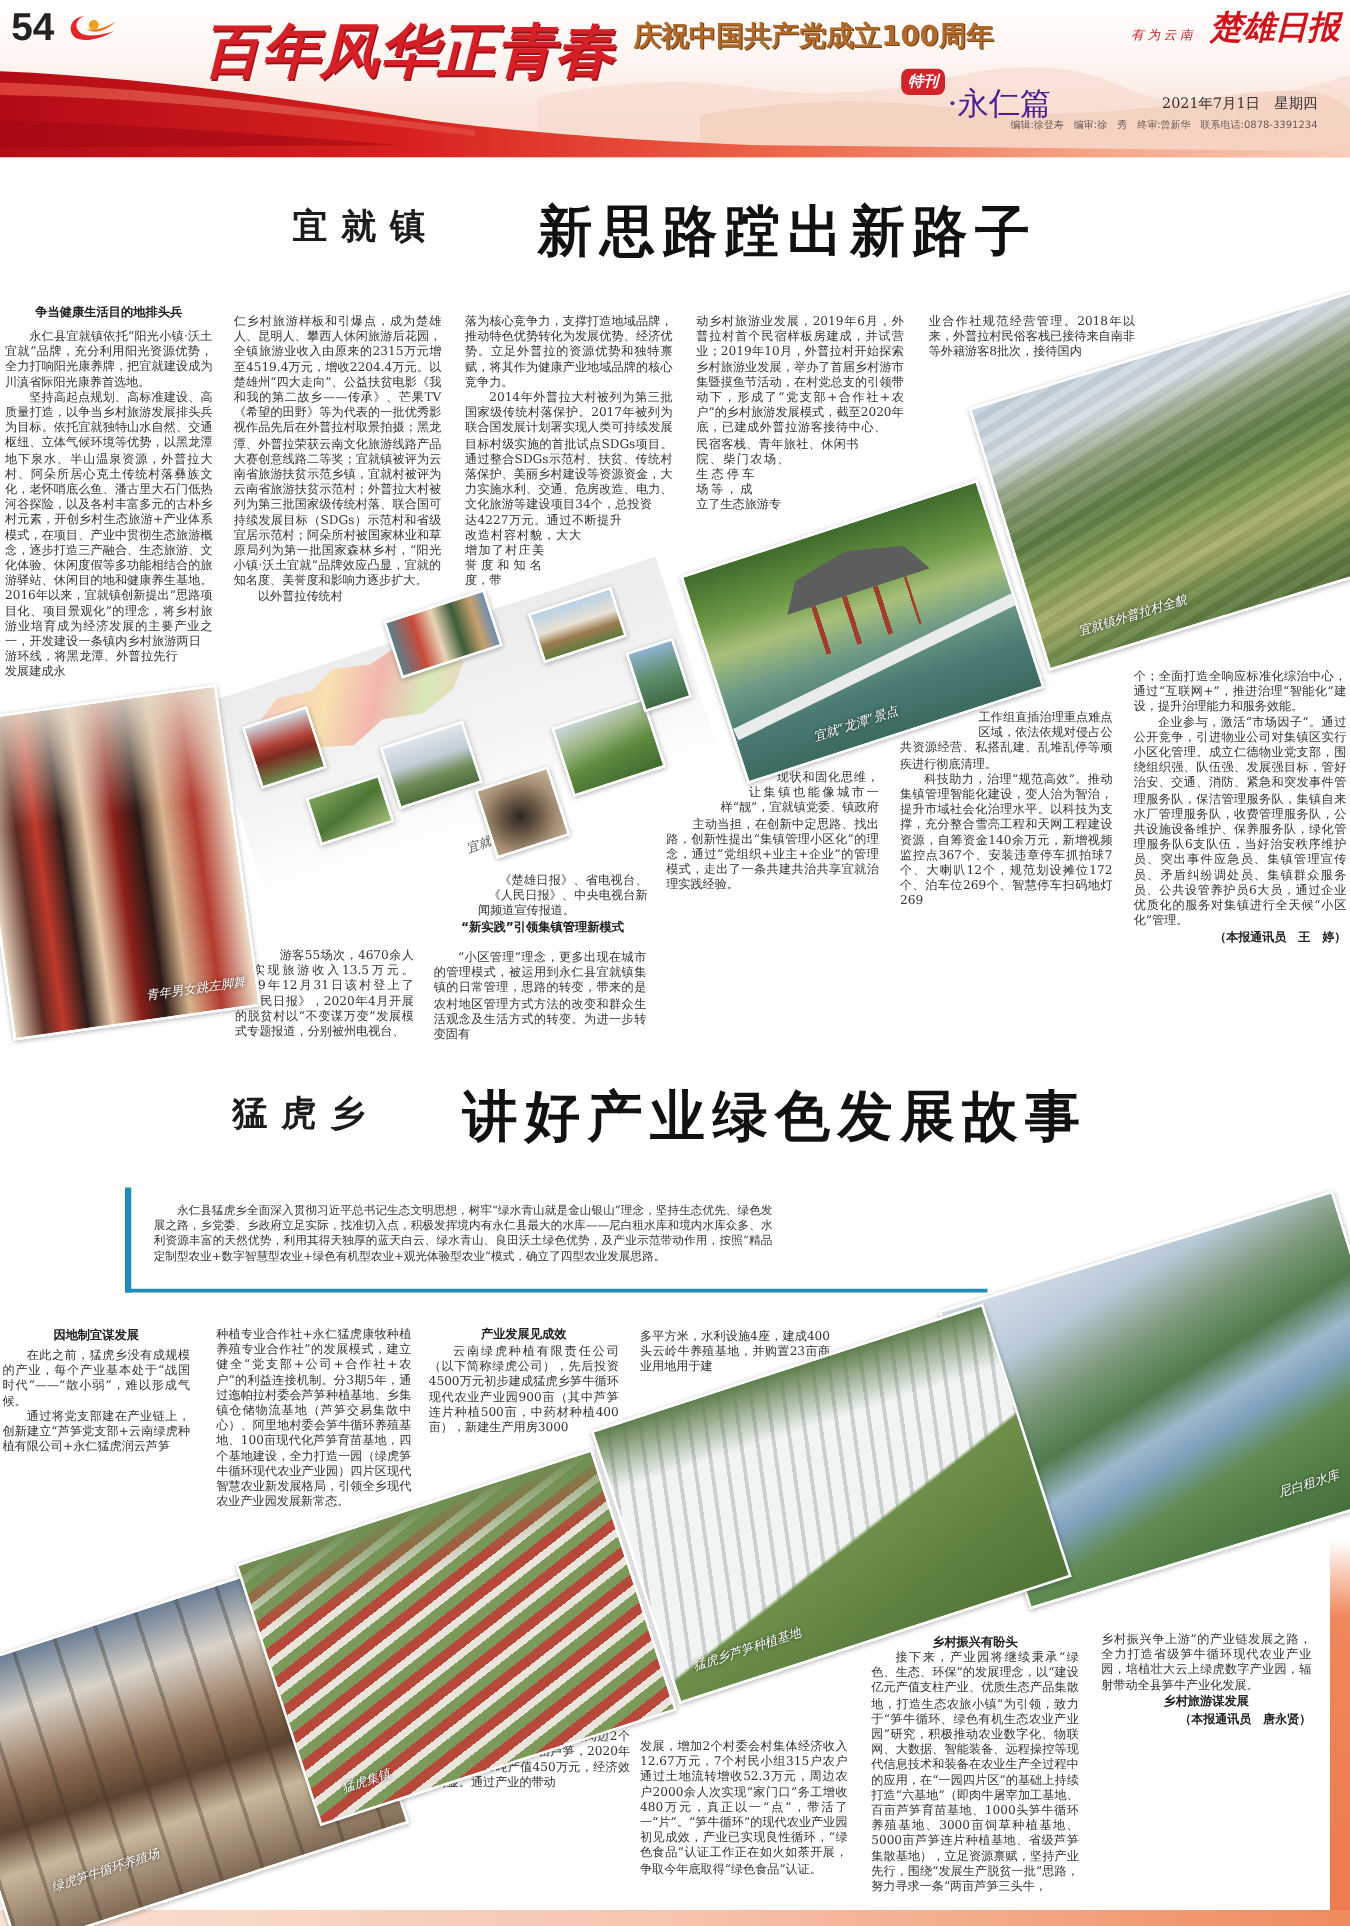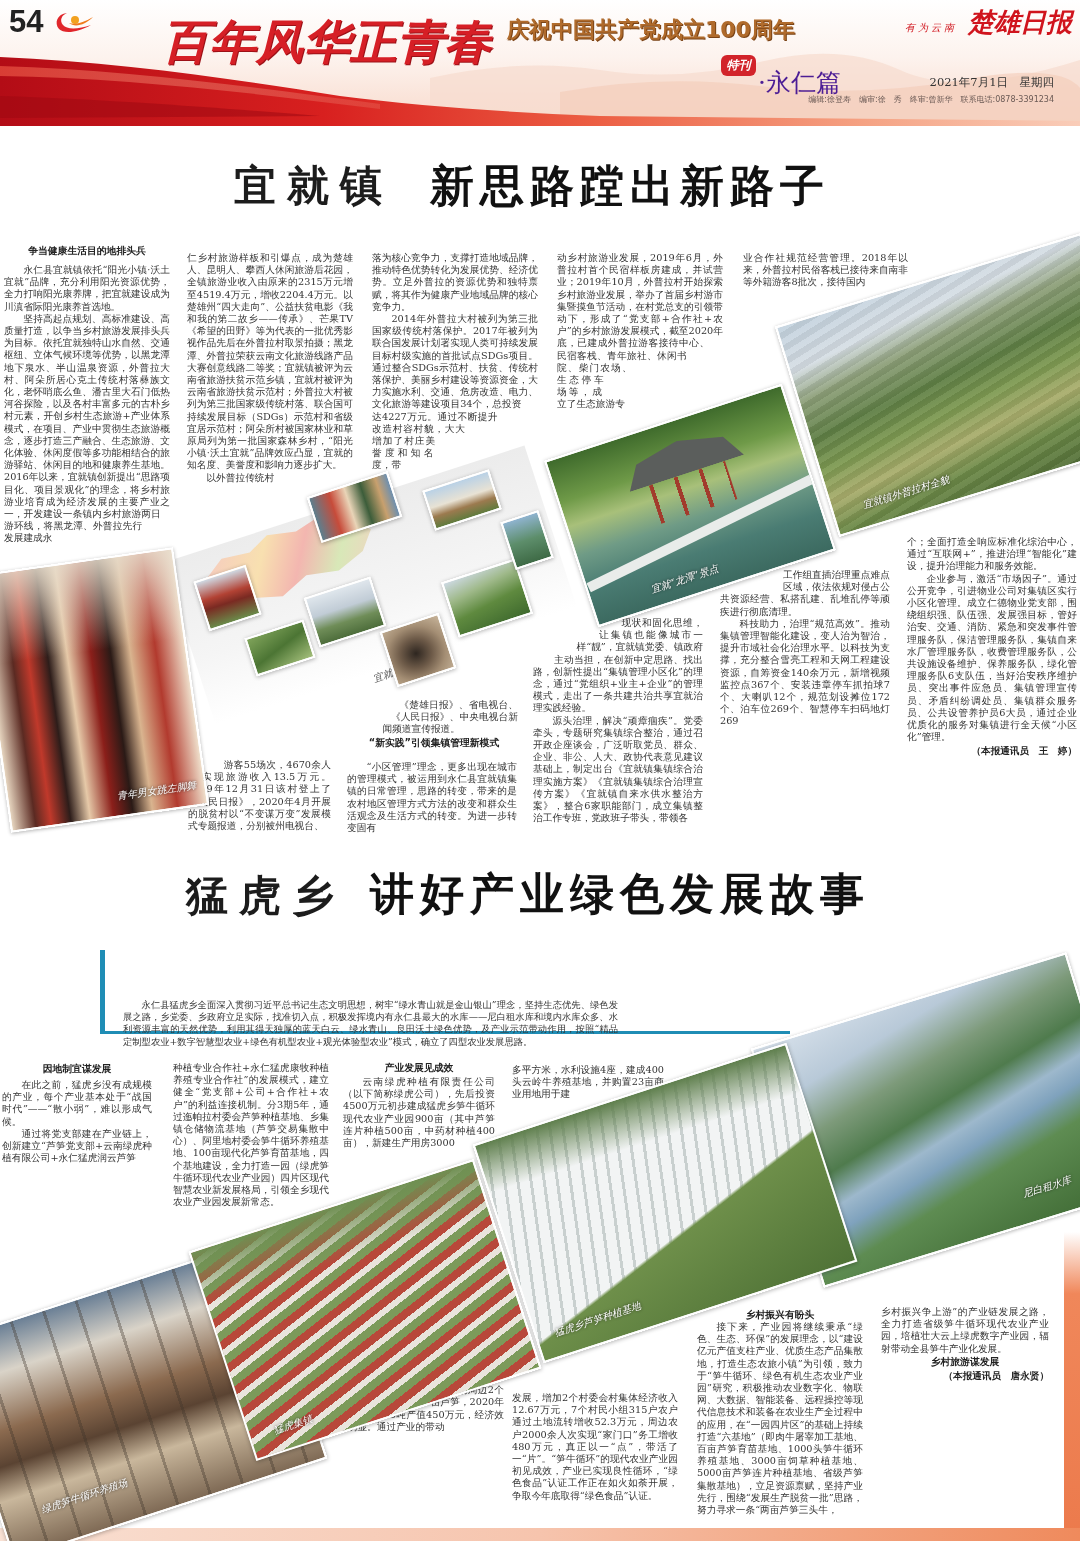--- a/index.html
+++ b/index.html
@@ -10,21 +10,21 @@
 .txt{position:absolute;font-family:"DejaVu Serif",serif;font-size:9.7px;line-height:12.2px;text-align:justify;color:#333;z-index:1;}
 .txt p{margin:0;}
 .txt p.ind{text-indent:2em;}
 .sub-h{position:absolute;font-family:"DejaVu Sans",sans-serif;font-weight:bold;font-size:9.8px;line-height:12.2px;text-align:center;color:#222;z-index:1;}
 .inner-h{font-family:"DejaVu Sans",sans-serif;font-weight:bold;text-align:center;color:#222;}
 .cutR{float:right;width:100%;}
 .cutL{float:left;width:100%;}
 .byline{text-align:right;font-family:"DejaVu Sans",sans-serif;font-weight:bold;font-size:9.6px;color:#222;}
 .ph{position:absolute;border:2px solid #fff;box-shadow:0 1px 4px rgba(0,0,0,.3);overflow:hidden;z-index:3;}
 .cap{position:absolute;font-family:"DejaVu Serif",serif;font-style:italic;font-size:10px;color:#fff;text-shadow:0 0 3px rgba(0,0,0,.8);white-space:nowrap;}
-.kicker{position:absolute;font-family:Liberation Mono, monospace;font-weight:bold;font-size:42px;letter-spacing:11px;color:#1c1c1c;line-height:1;}
+.kicker{position:absolute;font-family:Liberation Serif, serif;font-weight:bold;font-size:28px;letter-spacing:11px;color:#1c1c1c;line-height:1;}
 .headline{position:absolute;font-family:"DejaVu Serif",serif;font-weight:bold;font-size:44px;letter-spacing:6px;color:#111;line-height:1;}
 </style>
 </head>
 <body>
 
 <div class="page">
 
   <svg class="abs" style="left:0;top:0;z-index:0" width="1080" height="126" viewBox="0 0 1080 126">
     <defs>
       <linearGradient id="hbg" x1="0" y1="0" x2="0" y2="1">
@@ -153,40 +153,39 @@
 
   <div class="sub-h" style="left:348px;top:737px;width:172px;">“新实践”引领集镇管理新模式</div>
 
   <div class="txt" style="left:347px;top:761px;width:170px;">
     <p class="ind">“小区管理”理念，更多出现在城市的管理模式，被运用到永仁县宜就镇集镇的日常管理，思路的转变，带来的是农村地区管理方式方法的改变和群众生活观念及生活方式的转变。为进一步转变固有</p>
   </div>
 
   <div class="txt" style="left:533px;top:617px;width:170px;height:215px;">
     <div class="cutL" style="height:215px;shape-outside:polygon(0 0,52% 0,0 48px);"></div>
     <p>现状和固化思维，让集镇也能像城市一样“靓”，宜就镇党委、镇政府主动当担，在创新中定思路、找出路，创新性提出“集镇管理小区化”的理念，通过“党组织+业主+企业”的管理模式，走出了一条共建共治共享宜就治理实践经验。</p>
-    <p class="ind">源头治理，解决“顽瘴痼疾”。党委牵头，专题研究集镇综合整治，通过召开政企座谈会，广泛听取党员、群众、企业、非公、人大、政协代表意见建议基础上，制定出台《宜就镇集镇综合治理实施方案》《宜就镇集镇综合治理宣传方案》《宜就镇自来水供水整治方案》，整合6家职能部门，成立集镇整治工作专班，党政班子带头，带领各</p>
   </div>
 
   <div class="txt" style="left:720px;top:569px;width:170px;height:268px;">
     <div class="cutL" style="height:268px;shape-outside:polygon(0 0,37% 0,37% 24px,0 24px);"></div>
     <p>工作组直插治理重点难点区域，依法依规对侵占公共资源经营、私搭乱建、乱堆乱停等顽疾进行彻底清理。</p>
     <p class="ind">科技助力，治理“规范高效”。推动集镇管理智能化建设，变人治为智治，提升市域社会化治理水平。以科技为支撑，充分整合雪亮工程和天网工程建设资源，自筹资金140余万元，新增视频监控点367个、安装违章停车抓拍球7个、大喇叭12个，规范划设摊位172个、泊车位269个、智慧停车扫码地灯269</p>
   </div>
 
   <div class="txt" style="left:907px;top:536px;width:170px;">
     <p>个；全面打造全响应标准化综治中心，通过“互联网+”，推进治理“智能化”建设，提升治理能力和服务效能。</p>
     <p class="ind">企业参与，激活“市场因子”。通过公开竞争，引进物业公司对集镇区实行小区化管理。成立仁德物业党支部，围绕组织强、队伍强、发展强目标，管好治安、交通、消防、紧急和突发事件管理服务队，保洁管理服务队，集镇自来水厂管理服务队，收费管理服务队，公共设施设备维护、保养服务队，绿化管理服务队6支队伍，当好治安秩序维护员、突出事件应急员、集镇管理宣传员、矛盾纠纷调处员、集镇群众服务员、公共设管养护员6大员，通过企业优质化的服务对集镇进行全天候“小区化”管理。</p>
     <div class="byline" style="margin-top:2px;">（本报通讯员　王　婷）</div>
   </div>
 
   <div class="kicker" style="left:186px;top:878px;">猛虎乡</div>
   <div class="headline" style="left:370px;top:872px;">讲好产业绿色发展故事</div>
 
   <div class="abs" style="left:100px;top:950px;width:690px;height:84px;border-left:5px solid #1f8db5;border-bottom:3px solid #1f8db5;z-index:1;">
-    <p style="position:absolute;left:18px;top:13px;width:495px;font-family:'DejaVu Serif',serif;font-size:9.3px;line-height:12.2px;text-indent:2em;text-align:justify;color:#333;margin-top:36px;">永仁县猛虎乡全面深入贯彻习近平总书记生态文明思想，树牢“绿水青山就是金山银山”理念，坚持生态优先、绿色发展之路，乡党委、乡政府立足实际，找准切入点，积极发挥境内有永仁县最大的水库——尼白租水库和境内水库众多、水利资源丰富的天然优势，利用其得天独厚的蓝天白云、绿水青山、良田沃土绿色优势，及产业示范带动作用，按照“精品定制型农业+数字智慧型农业+绿色有机型农业+观光体验型农业”模式，确立了四型农业发展思路。</p>
+    <p style="position:absolute;left:18px;top:13px;width:495px;font-family:'DejaVu Serif',serif;font-size:9.3px;line-height:12.2px;text-indent:2em;text-align:justify;color:#333;">永仁县猛虎乡全面深入贯彻习近平总书记生态文明思想，树牢“绿水青山就是金山银山”理念，坚持生态优先、绿色发展之路，乡党委、乡政府立足实际，找准切入点，积极发挥境内有永仁县最大的水库——尼白租水库和境内水库众多、水利资源丰富的天然优势，利用其得天独厚的蓝天白云、绿水青山、良田沃土绿色优势，及产业示范带动作用，按照“精品定制型农业+数字智慧型农业+绿色有机型农业+观光体验型农业”模式，确立了四型农业发展思路。</p>
   </div>
 
   <div class="sub-h" style="left:2px;top:1063px;width:150px;">因地制宜谋发展</div>
   <div class="txt" style="left:2px;top:1079px;width:150px;">
     <p class="ind">在此之前，猛虎乡没有成规模的产业，每个产业基本处于“战国时代”——“散小弱”，难以形成气候。</p>
     <p class="ind">通过将党支部建在产业链上，创新建立“芦笋党支部+云南绿虎种植有限公司+永仁猛虎润云芦笋</p>
   </div>
 
   <div class="txt" style="left:173px;top:1062px;width:156px;">
     <p>种植专业合作社+永仁猛虎康牧种植养殖专业合作社”的发展模式，建立健全“党支部+公司+合作社+农户”的利益连接机制。分3期5年，通过迤帕拉村委会芦笋种植基地、乡集镇仓储物流基地（芦笋交易集散中心）、阿里地村委会笋牛循环养殖基地、100亩现代化芦笋育苗基地，四个基地建设，全力打造一园（绿虎笋牛循环现代农业产业园）四片区现代智慧农业新发展格局，引领全乡现代农业产业园发展新常态。</p>

